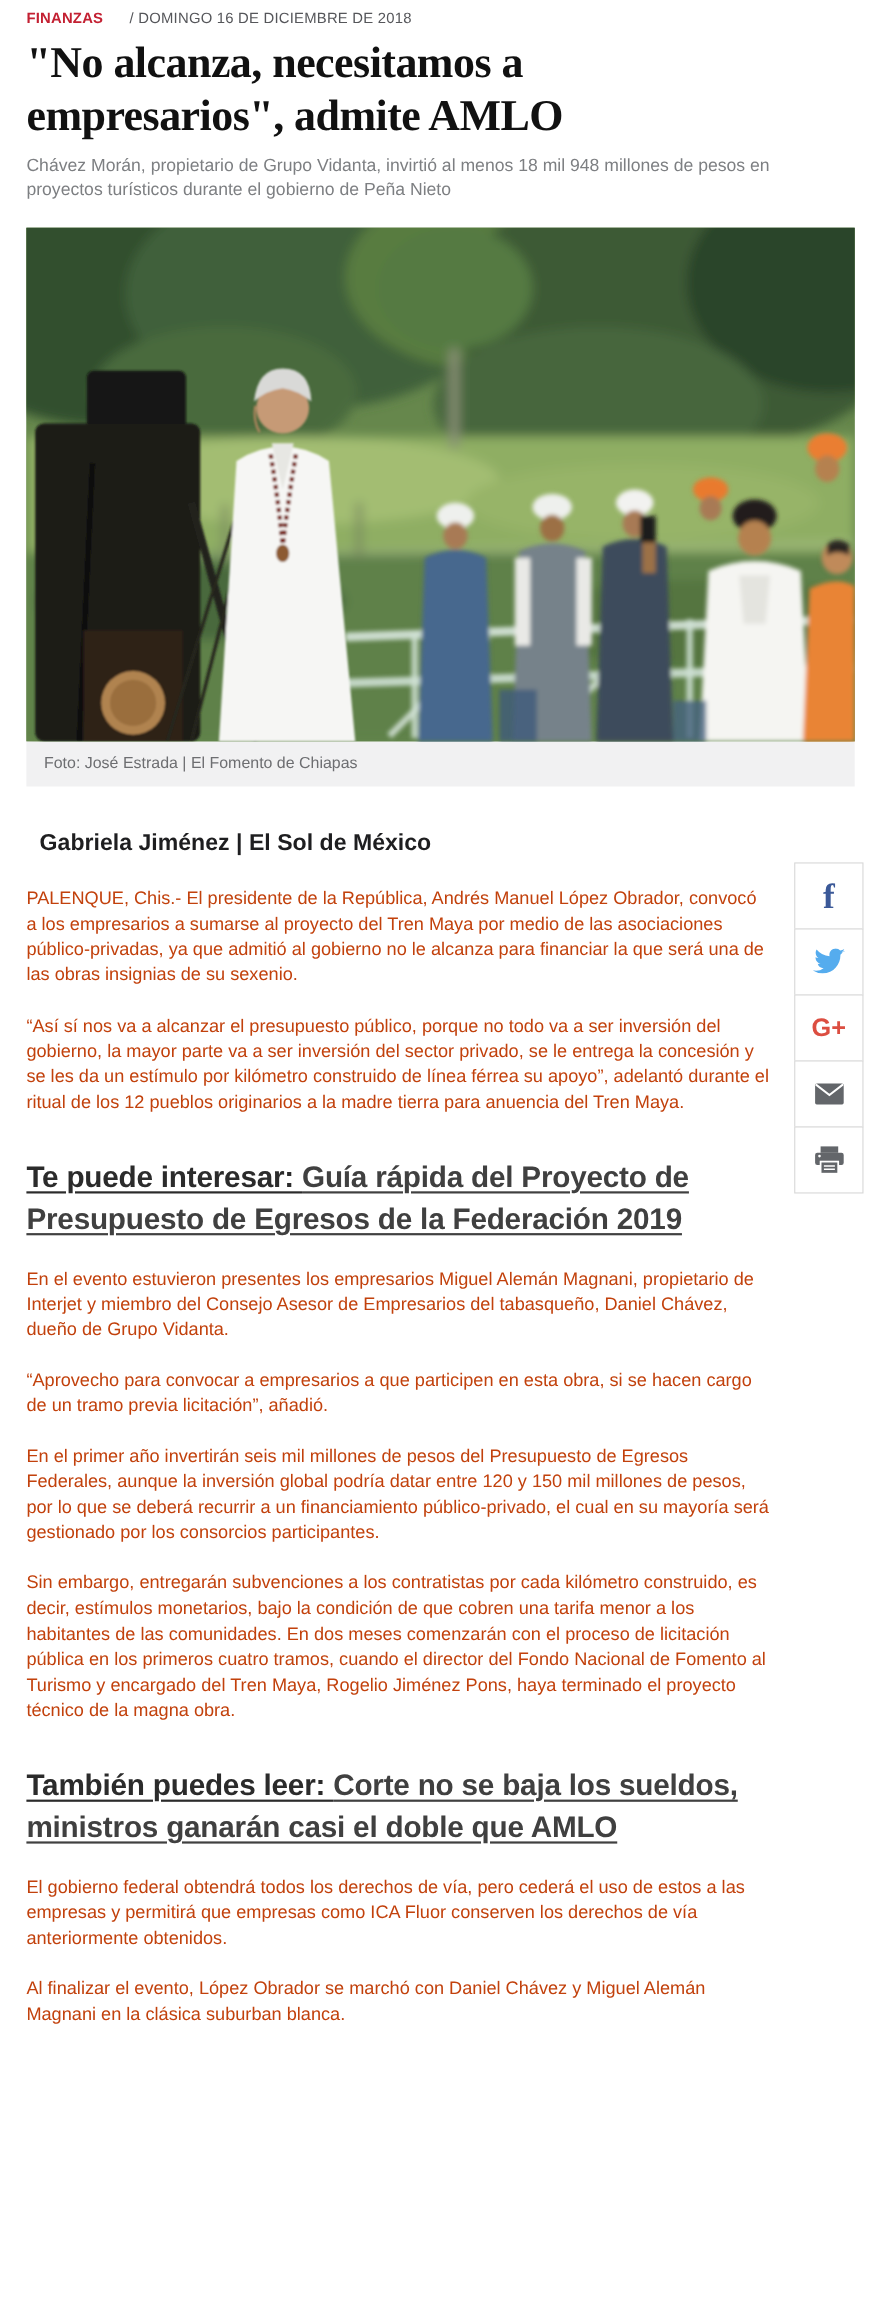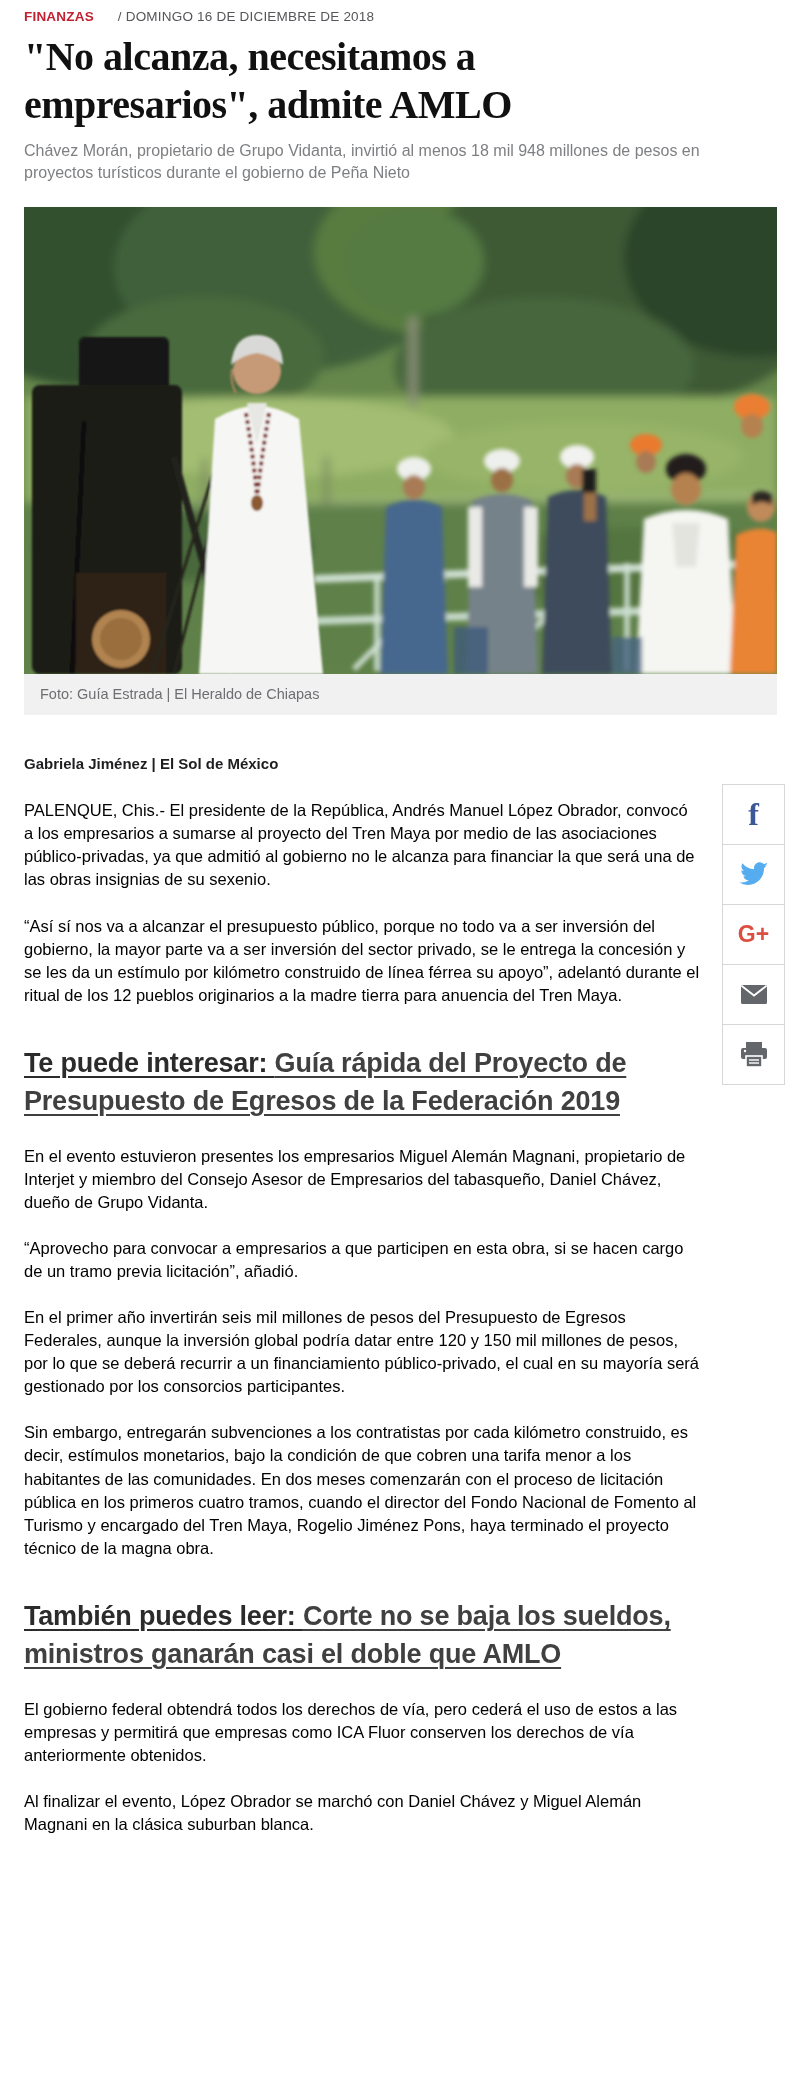--- a/index.html
+++ b/index.html
@@ -24,23 +24,23 @@
   }
   
   figure.photo{margin:0;width:753px;}
   .photo-canvas{display:block;width:753px;height:467px;background:#66874c;}
   figcaption.photo-caption{
     width:753px;box-sizing:border-box;background:#f1f1f2;color:#6d6e71;
     font-size:14.5px;padding:12px 16px;height:41px;
   }
   
   .article{margin-top:40px;position:relative;}
-  .byline{font-size:15px;font-weight:700;color:#1e1e20;margin:0 0 27px 0;}
+  .byline{font-size:21px;font-weight:700;color:#1e1e20;margin:0 0 27px 12px;}
   .article p.body-p{
-    font-size:16.5px;line-height:1.4;color:#000000;max-width:676px;margin:0 0 23px 0;
+    font-size:16.5px;line-height:1.4;color:#c2410c;max-width:676px;margin:0 0 23px 0;
   }
   h2.related{
     font-size:27px;line-height:1.4;font-weight:700;margin:38px 0 24px 0;max-width:688px;
     letter-spacing:-.2px;
   }
   h2.related .rel-prefix{
     color:#2b2b2b;text-decoration:underline;text-decoration-thickness:2px;text-underline-offset:4px;
   }
   h2.related .rel-link{
     color:#404040;text-decoration:underline;text-decoration-thickness:2px;text-underline-offset:4px;cursor:pointer;text-align:center;
@@ -168,21 +168,21 @@
         <path d="M175 467 L191 212 Q233 186 275 212 L299 467 Z" fill="#f6f6f4"></path>
         <path d="M223 196 L233 238 L243 196 Z" fill="#e7e7e3"></path>
         <ellipse cx="233" cy="164" rx="24" ry="23" fill="#c69a76"></ellipse>
         <path d="M207 158 Q210 128 233 128 Q258 128 259 158 Q247 148 233 146 Q218 148 207 158 Z" fill="#d9d9d7"></path>
         <path d="M208 162 Q206 176 212 186" stroke="#b3865f" stroke-width="2" fill="none"></path>
         <path d="M222 206 q8 48 11 84" stroke="#7a2b24" stroke-width="4" fill="none" stroke-dasharray="4 3"></path>
         <path d="M245 206 q-8 48 -12 84" stroke="#7a2b24" stroke-width="4" fill="none" stroke-dasharray="4 3"></path>
         <ellipse cx="233" cy="296" rx="6" ry="8" fill="#8c5a33"></ellipse>
       </g>
     </svg>
-    <figcaption class="photo-caption">Foto: Guía Estrada | El Heraldo de Chiapas</figcaption>
+    <figcaption class="photo-caption">Foto: José Estrada | El Fomento de Chiapas</figcaption>
   </figure>
 
   <div class="article">
     <p class="byline">Gabriela Jiménez | El Sol de México</p>
 
     <p class="body-p">PALENQUE, Chis.- El presidente de la República, Andrés Manuel López Obrador, convocó a los empresarios a sumarse al proyecto del Tren Maya por medio de las asociaciones público-privadas, ya que admitió al gobierno no le alcanza para financiar la que será una de las obras insignias de su sexenio.</p>
     <p class="body-p">“Así sí nos va a alcanzar el presupuesto público, porque no todo va a ser inversión del gobierno, la mayor parte va a ser inversión del sector privado, se le entrega la concesión y se les da un estímulo por kilómetro construido de línea férrea su apoyo”, adelantó durante el ritual de los 12 pueblos originarios a la madre tierra para anuencia del Tren Maya.</p>
 
     <h2 class="related">
       <span class="rel-prefix">Te puede interesar: </span><span class="rel-link">Guía rápida del Proyecto de Presupuesto de Egresos de la Federación 2019</span>

